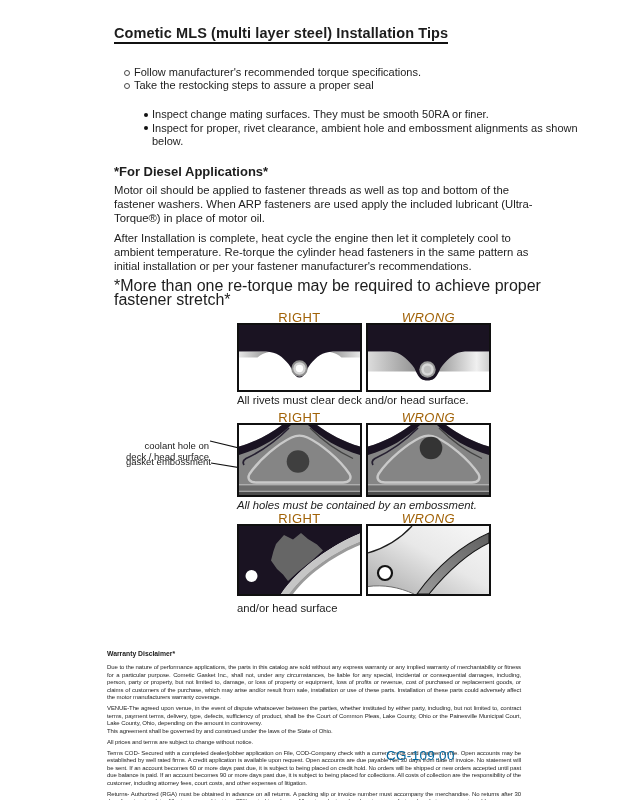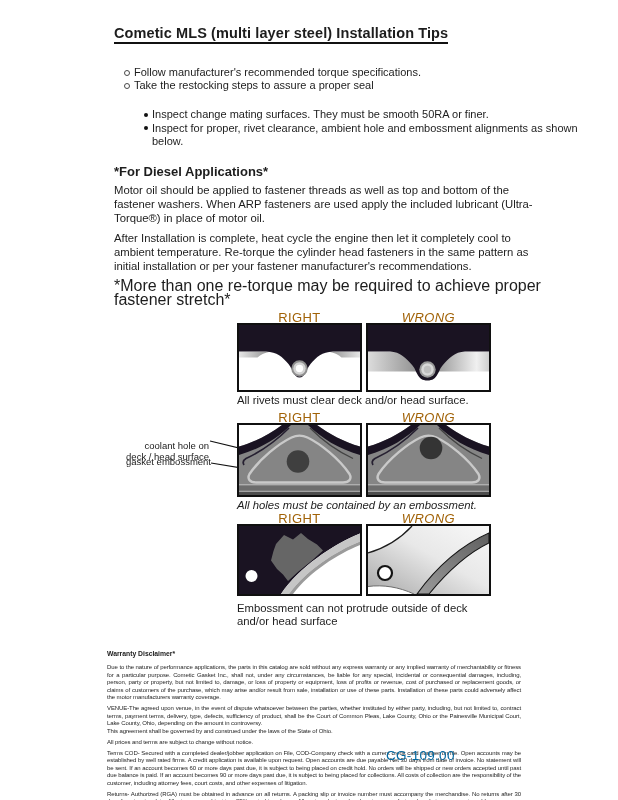--- a/index.html
+++ b/index.html
@@ -235,21 +235,20 @@
           <rect width="121" height="68" fill="#ffffff"></rect>
           <path d="M44,0 H121 V68 H46 C31,61 15,58.5 0,60.5 V27 C17,22 32,13 44,0 Z" fill="url(#g3b)"></path>
           <path d="M44,0 C32,13 17,22 0,27" stroke="#1c1c1c" stroke-width="1.3" fill="none"></path>
           <path d="M0,60.5 C15,58.5 31,61 46,68" stroke="#6b6b6b" stroke-width="1" fill="none"></path>
           <path d="M49,68 C70,39 94,19 121,7 V17 C100,27 80,45 61,68 Z" fill="url(#g3d)" stroke="#141414" stroke-width="1.1"></path>
           <circle cx="17" cy="47" r="7" fill="#ffffff" stroke="#141414" stroke-width="2.2"></circle>
         </svg>
       </div>
 
       <div class="caption">
-        <div>Embossment can not protrude outside of deck</div>
         <div>and/or head surface</div>
       </div>
     </div>
 
     
     <div class="warranty">
       <div class="w-head">Warranty Disclaimer*</div>
       <p class="fine gap">Due to the nature of performance applications, the parts in this catalog are sold without any express warranty or any implied warranty of merchantability or fitness for a particular purpose.  Cometic Gasket Inc., shall not, under any circumstances, be liable for any special, incidental or consequential damages, including, person, party or property, but not limited to, damage, or loss of property or equipment, loss of profits or revenue, cost of purchased or replacement goods, or claims of customers of the purchase, which may arise and/or result from sale, installation or use of these parts.  Installation of these parts could adversely affect the motor manufacturers warranty coverage.</p>
       <p class="fine">VENUE-The agreed upon venue, in the event of dispute whatsoever between the parties, whether instituted by either party, including, but not limited to, contract terms, payment terms, delivery, type, defects, sufficiency of product, shall be the Court of Common Pleas, Lake County, Ohio or the Painesville Municipal Court, Lake County, Ohio, depending on the amount in controversy.</p>
       <p class="fine gap">This agreement shall be governed by and construed under the laws of the State of Ohio.</p>

